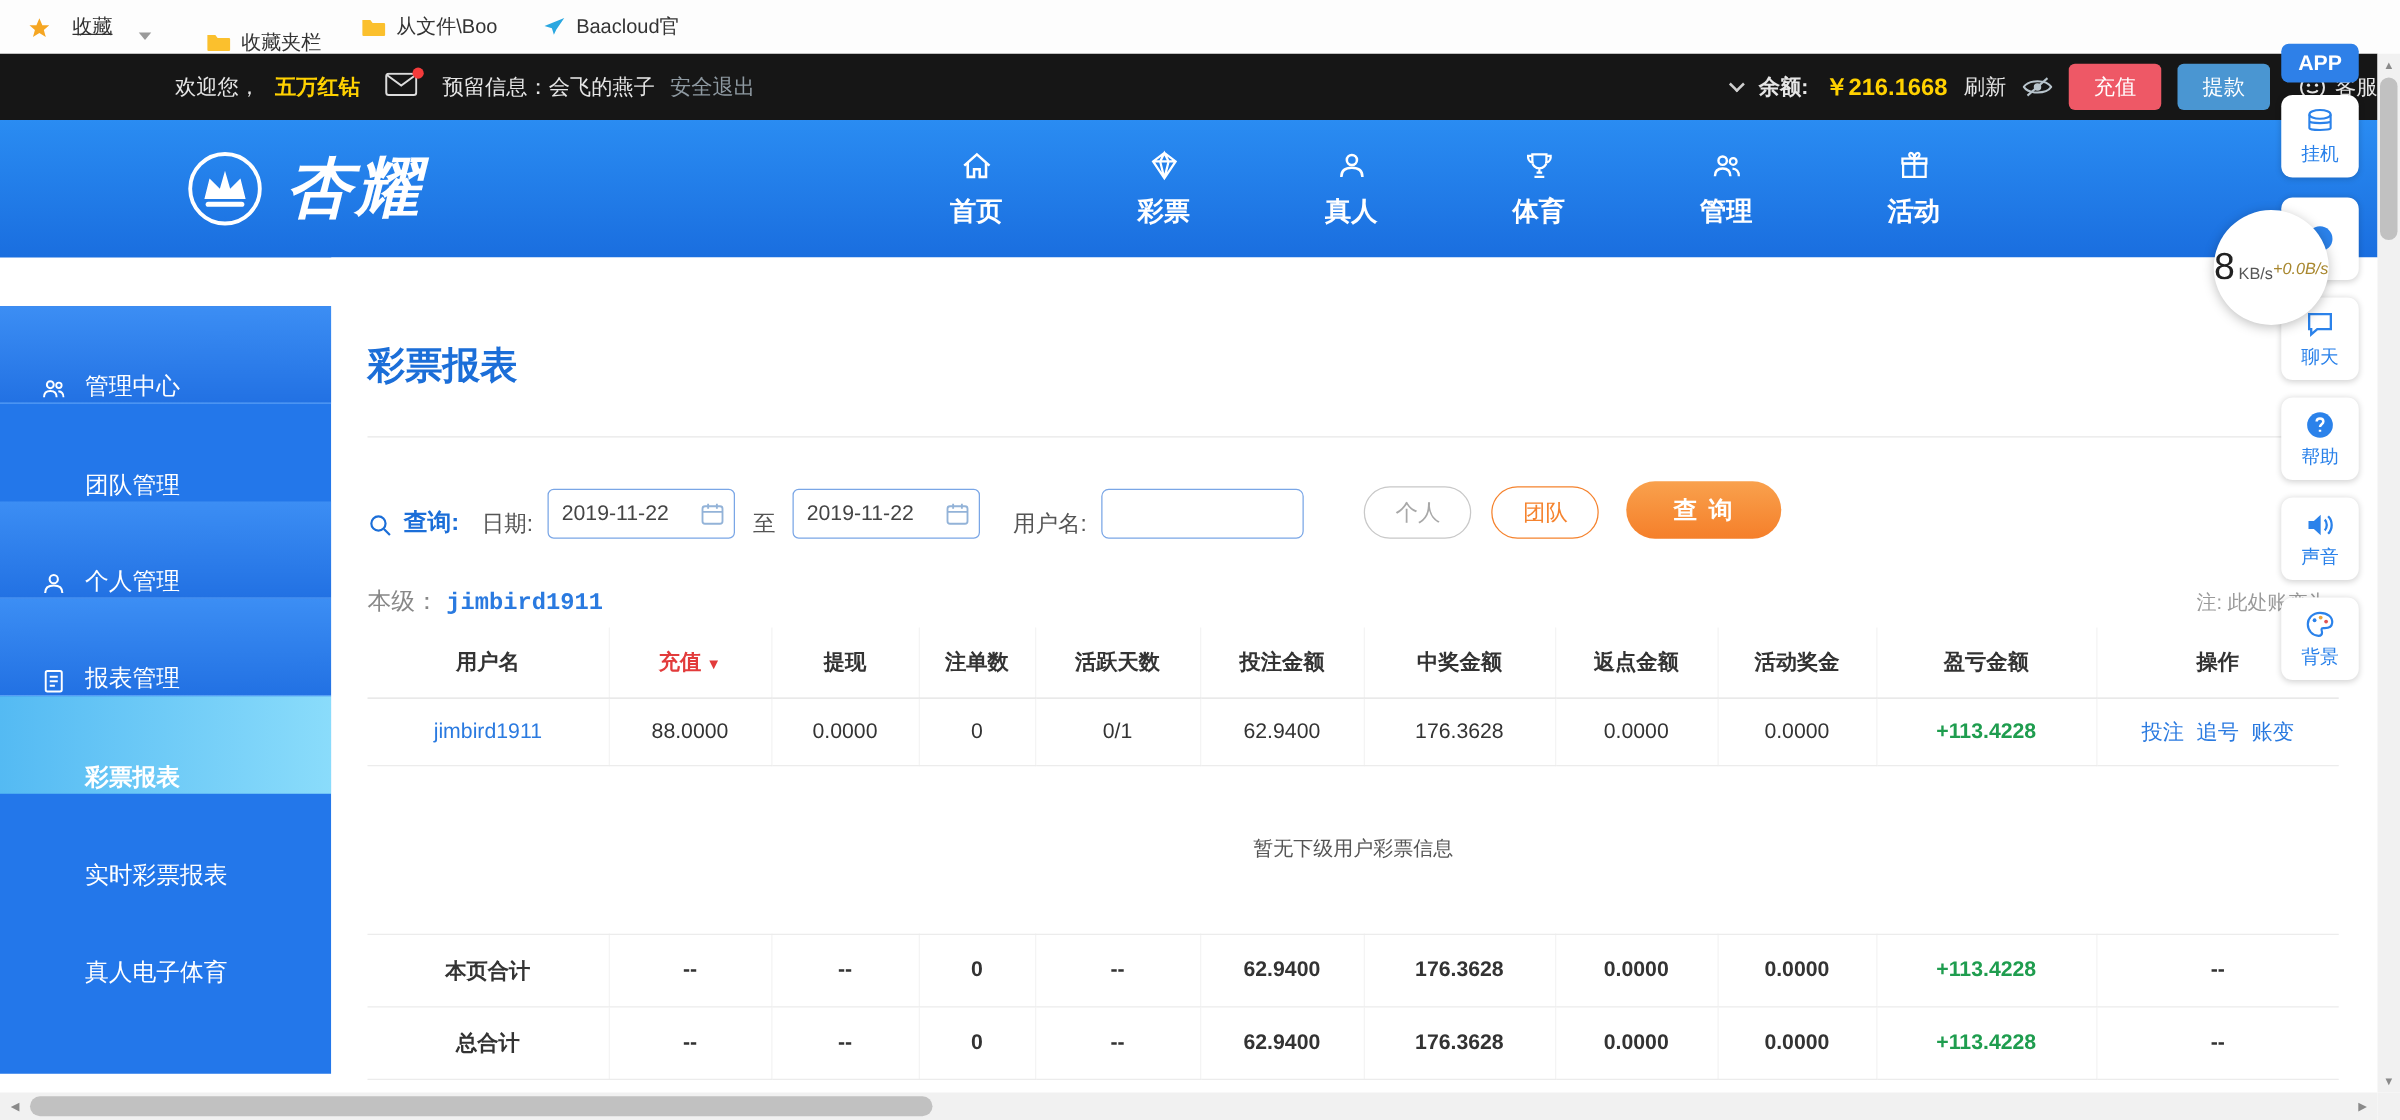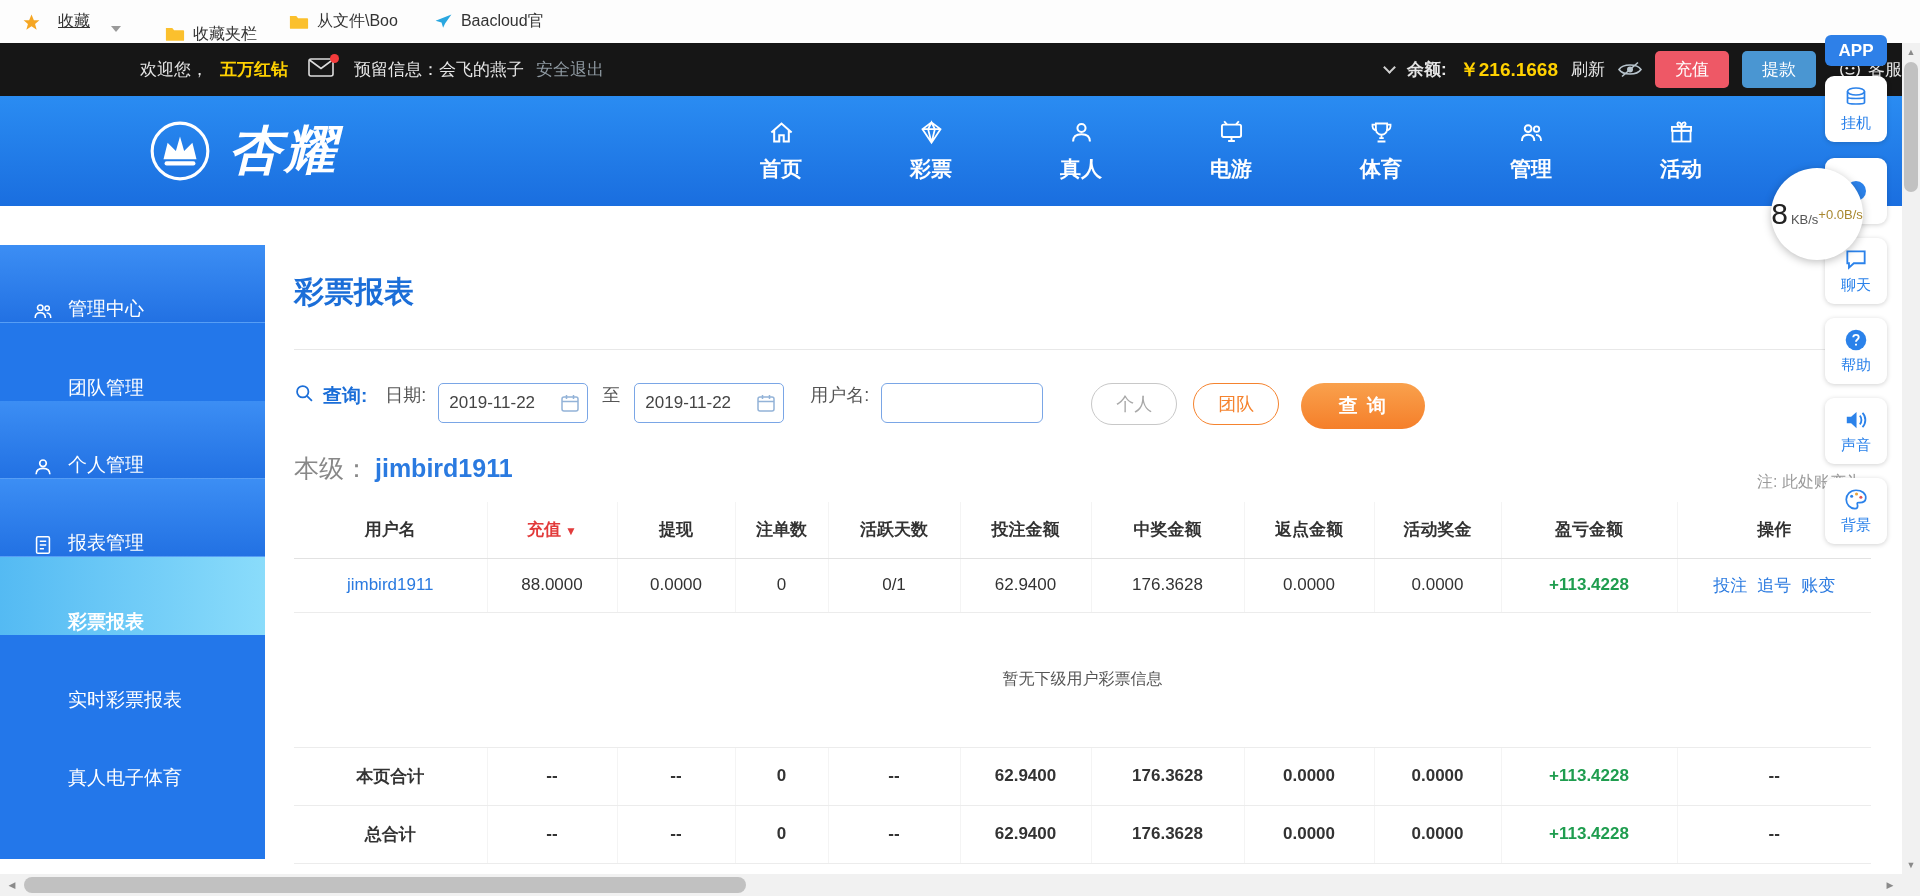--- a/index.html
+++ b/index.html
@@ -50,39 +50,39 @@
   .side-item.group { padding-left:32px; gap:14px;
     background:linear-gradient(180deg,#3c8ef4,#2271e3); border-bottom:1px solid rgba(255,255,255,.14); }
   .side-item.sub { padding-left:68px; }
   .side-item.active { background:linear-gradient(90deg,#54baf3,#8adcfb); font-weight:bold; }
 
   
   .main { position:absolute; left:265px; top:206px; width:1637px; height:668px; background:#fff; }
   .page-title { position:absolute; left:29px; top:66px; font-size:30px; font-weight:bold; color:#1b6ed8; }
   .title-divider { position:absolute; left:29px; right:28px; top:143px; height:1px; background:#e8e8e8; }
 
-  .query-row { position:absolute; left:29px; top:177px; height:48px; display:flex; align-items:flex-start; }
+  .query-row { position:absolute; left:29px; top:177px; height:48px; display:flex; align-items:flex-end; }
   .q-label { color:#1b6ed8; font-weight:bold; font-size:19px; margin:0 18px 0 8px; }
   .f-label { color:#555; font-size:18px; }
   .date-box { position:relative; margin-left:12px; }
   .date-input { width:150px; height:40px; border:1px solid #7aa6e6; border-radius:5px; font-size:17px;
     color:#444; padding:0 32px 0 10px; font-family:inherit; }
   .cal-icon { position:absolute; right:8px; top:10px; pointer-events:none; }
   .to-label { margin:0 14px; color:#555; font-size:18px; }
   .uname-label { margin-left:26px; margin-right:12px; }
   .uname-input { width:162px; height:40px; border:1px solid #7aa6e6; border-radius:6px; font-size:17px;
     padding:0 10px; font-family:inherit; }
   .pill { height:42px; width:86px; border-radius:21px; background:#fff; font-size:18px; cursor:pointer; font-family:inherit; }
   .pill-personal { margin-left:48px; border:1px solid #c8c8c8; color:#a8a8a8; }
   .pill-team { margin-left:16px; border:1px solid #f5832e; color:#f5832e; }
   .btn-search { margin-left:22px; width:124px; height:46px; border:none; border-radius:23px;
     background:linear-gradient(180deg,#f9a14d,#f57f2a); color:#fff; font-size:19px; font-weight:bold;
     letter-spacing:2px; cursor:pointer; font-family:inherit; }
 
-  .level-row { position:absolute; left:29px; top:246px; font-size:25px; color:#888; }
+  .level-row { position:absolute; left:29px; top:262px; font-size:19px; color:#888;font-family:Liberation Mono, monospace; }
   .level-user { color:#2a7ae0; font-weight:bold; margin-left:6px; cursor:pointer; }
   .note { position:absolute; right:40px; top:266px; font-size:16px; color:#9a9a9a; white-space:nowrap; }
 
   
   .report-table { position:absolute; left:29px; top:296px; width:1577px; border-collapse:collapse;
     table-layout:fixed; font-size:17px; color:#333; }
   .report-table th, .report-table td { text-align:center; border-bottom:1px solid #ececec;
     border-right:1px solid #f4f4f4; overflow:hidden; white-space:nowrap; }
   .report-table th:last-child, .report-table td:last-child { border-right:none; }
   .report-table thead th { height:56px; font-weight:bold; border-bottom:1px solid #e2e2e2; }
@@ -102,21 +102,21 @@
   .float-card { position:absolute; left:1825px; width:62px; height:66px; background:#fff; border-radius:9px;
     box-shadow:0 1px 5px rgba(0,0,0,.18); display:flex; flex-direction:column; align-items:center;
     justify-content:center; gap:3px; color:#2b82ea; font-size:15px; z-index:30; cursor:pointer; }
   .fc-hangup { top:76px; } .fc-hidden { top:158px; } .fc-chat { top:238px; }
   .fc-help { top:318px; } .fc-sound { top:398px; } .fc-bg { top:478px; }
   .speed-circle { position:absolute; left:1771px; top:168px; width:92px; height:92px; border-radius:50%;
     background:#fff; box-shadow:0 2px 9px rgba(0,0,0,.25); z-index:31; display:flex; flex-direction:row;
     align-items:center; justify-content:center; cursor:pointer; }
   .speed-main { font-size:30px; color:#222; line-height:28px; }
   .speed-unit { font-size:13px; color:#555; margin-left:3px; }
-  .speed-sub { font-size:13px; color:#a8872e; }
+  .speed-sub { font-size:13px; color:#a8872e;font-style:italic; }
 
   
   .v-scroll { position:absolute; right:0; top:43px; width:18px; height:831px; background:#f1f1f1; z-index:40; }
   .v-thumb { position:absolute; top:19px; left:2px; width:14px; height:130px; background:#c1c1c1; border-radius:7px; }
   .sb-arrow { position:absolute; color:#8a8a8a; font-size:9px; width:18px; text-align:center; cursor:pointer; }
   .v-up { top:4px; } .v-up::after { content:"▲"; }
   .v-down { bottom:4px; } .v-down::after { content:"▼"; }
   .h-scroll { position:absolute; left:0; bottom:0; width:1902px; height:22px; background:#f1f1f1; z-index:40; }
   .h-thumb { position:absolute; left:24px; top:3px; width:722px; height:16px; background:#c1c1c1; border-radius:8px; }
   .h-left { left:3px; top:6px; } .h-left::after { content:"◀"; }
@@ -216,27 +216,20 @@
             <path d="M12 3 L20 9 L12 21 L4 9 Z M4 9 H20 M9 9 L12 3 L15 9 M9 9 L12 21 L15 9" fill="none" stroke="#fff" stroke-width="1.6"></path>
           </svg>
         <span class="label">彩票</span>
       </div>
       <div class="nav-item">
         <svg width="27" height="27" viewBox="0 0 24 24">
             <circle cx="12" cy="8" r="3.6" fill="none" stroke="#fff" stroke-width="1.8"></circle>
             <path d="M4.5 20 C4.5 15 8 13.5 12 13.5 C16 13.5 19.5 15 19.5 20" fill="none" stroke="#fff" stroke-width="1.8"></path>
           </svg>
         <span class="label">真人</span>
-      </div>
-      <div class="nav-item">
-        <svg width="27" height="27" viewBox="0 0 24 24">
-            <rect x="3.5" y="5" width="17" height="11" rx="1.5" fill="none" stroke="#fff" stroke-width="1.7"></rect>
-            <path d="M8 5 L5.5 2 M16 5 L18.5 2 M12 16 V19.5 M9 19.5 H15" fill="none" stroke="#fff" stroke-width="1.7"></path>
-          </svg>
-        <span class="label">电游</span>
       </div>
       <div class="nav-item">
         <svg width="27" height="27" viewBox="0 0 24 24">
             <path d="M7 4 H17 V9 A5 5 0 0 1 7 9 Z M7 5 H4 V6.5 A4 4 0 0 0 8 10 M17 5 H20 V6.5 A4 4 0 0 1 16 10 M12 14 V17 M8.5 20 H15.5 M10 17 H14" fill="none" stroke="#fff" stroke-width="1.6"></path>
           </svg>
         <span class="label">体育</span>
       </div>
       <div class="nav-item">
         <svg width="27" height="27" viewBox="0 0 24 24">
             <circle cx="9" cy="8.5" r="3" fill="none" stroke="#fff" stroke-width="1.7"></circle>

